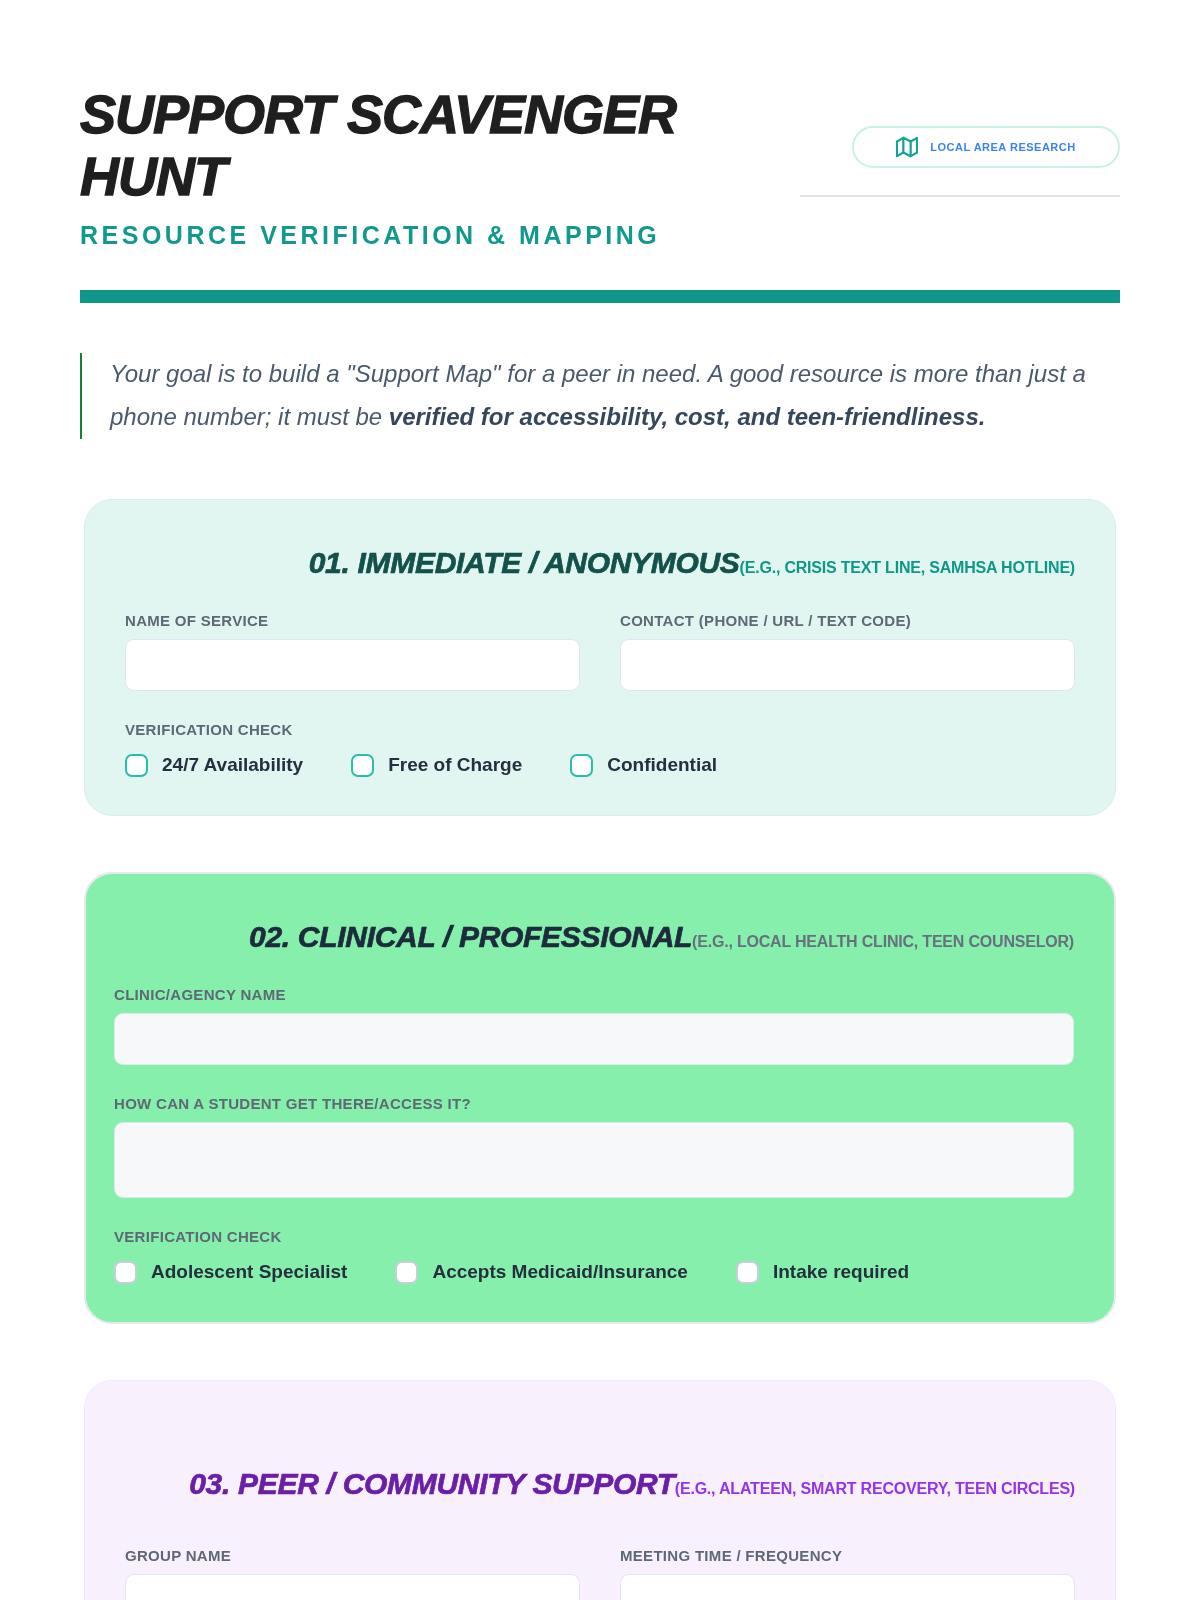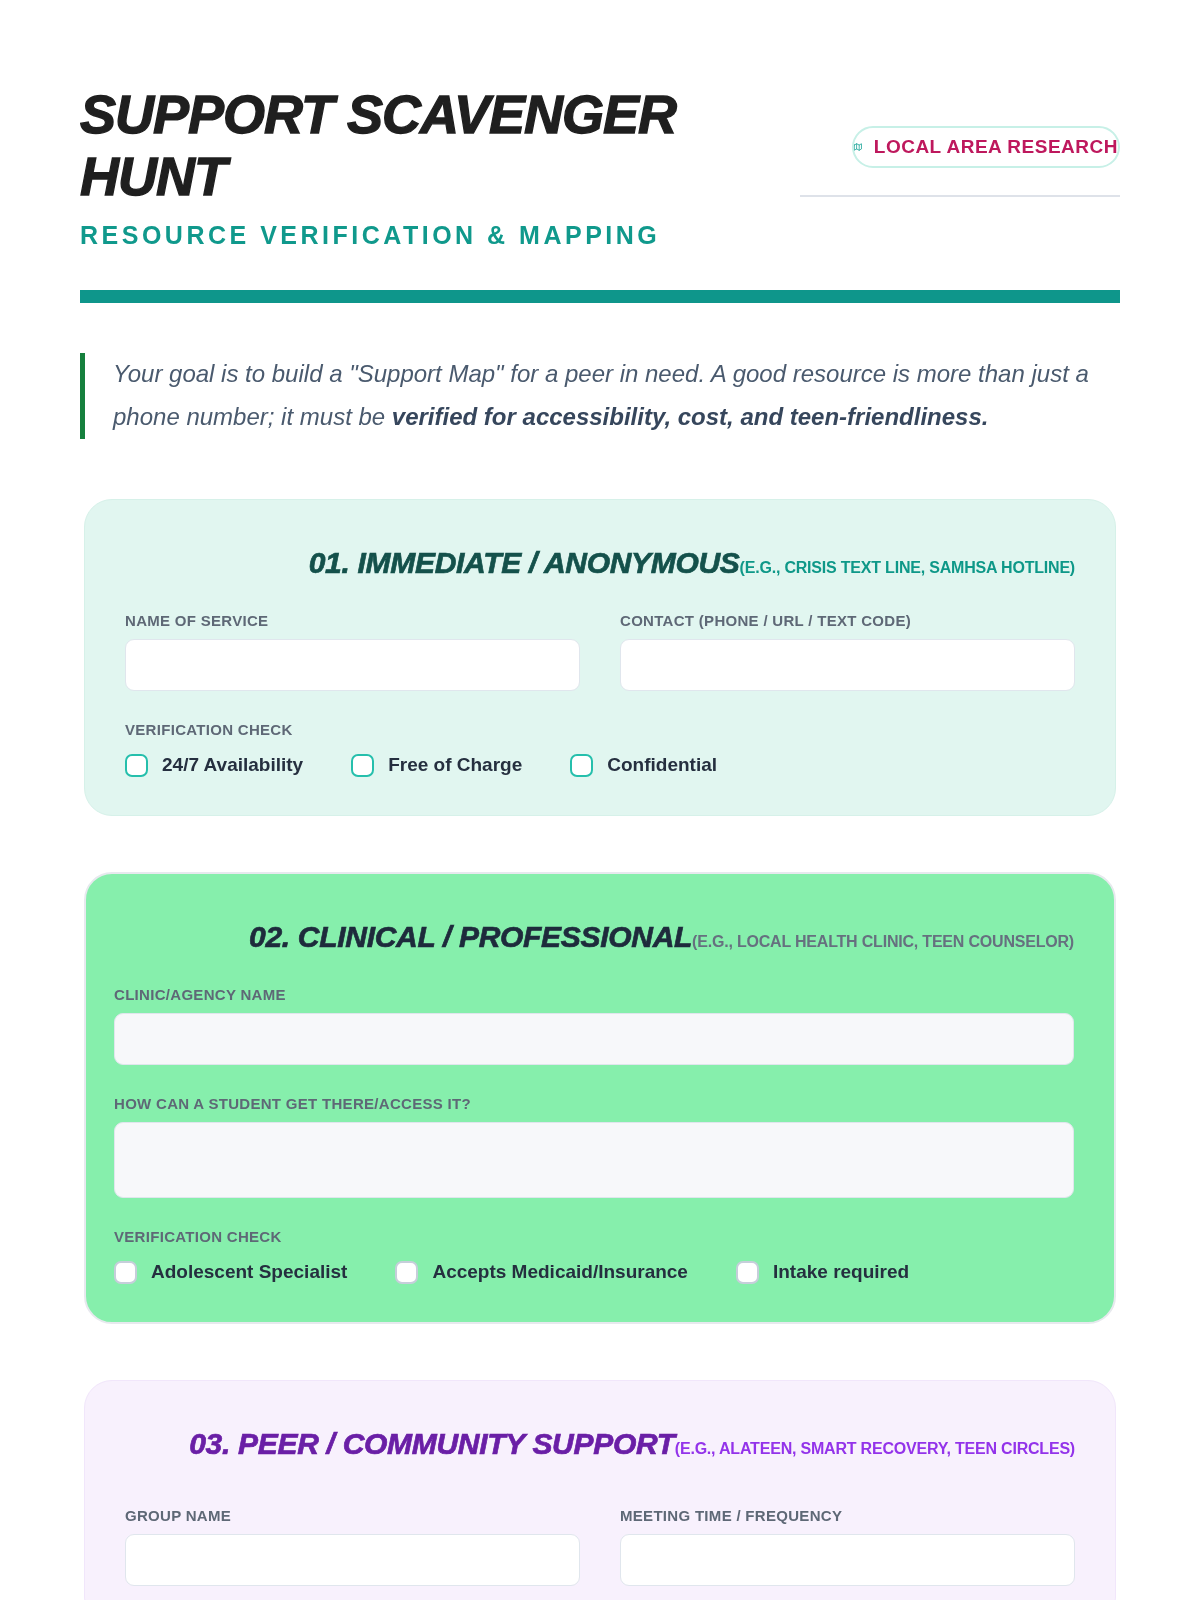--- a/index.html
+++ b/index.html
@@ -37,30 +37,30 @@
     display: flex; align-items: center; justify-content: center; gap: 12px;
     border: 2px solid #c7f0e7;
     border-radius: 999px;
     background: #ffffff;
     height: 42px;
     width: 268px;
     margin-left: auto;
   }
   .badge svg { width: 22px; height: 22px; }
   .badge-label {
-    font-size: 19px; font-weight: 700; letter-spacing: 0.5px; color: #be185d;
+    font-size: 11px; font-weight: 700; letter-spacing: 0.5px; color: #3b82f6;
     white-space: nowrap;
   }
   .header-rule { margin-top: 27px; height: 2px; width: 320px; background: #dee2e9; }
 
   
   .divider-bar { margin-top: 40px; height: 13px; background: #0e968b; }
   .intro {
     margin-top: 50px;
-    border-left: 5px solid #15803d;
+    border-left: 2px solid #15803d;
     padding-left: 28px;
     font-style: italic;
     font-size: 24px;
     line-height: 1.78;
     color: #4a5a6e;
   }
   .intro strong { color: #36465c; font-weight: 700; }
 
   
   .card {
@@ -78,21 +78,21 @@
     font-size: 30px; font-style: italic; font-weight: 700; letter-spacing: -0.3px;
     -webkit-text-stroke: 0.7px currentColor;
     white-space: nowrap;
   }
   .card-hint { font-size: 16px; font-weight: 700; letter-spacing: -0.2px; white-space: nowrap; }
   .card-teal  .card-title { color: #14514b; }
   .card-teal  .card-hint  { color: #0e9888; }
   .card-white .card-title { color: #1e2b3c; }
   .card-white .card-hint  { color: #66707f; }
   .card-purple .card-head { margin-bottom: 46px; }
-  .card-purple .card-title { color: #6a1fa6; }
+  .card-purple .card-title { color: #6a1fa6; margin-top: 40px; }
   .card-purple .card-hint  { color: #9333ea; }
 
   .field-row { display: flex; gap: 40px; }
   .field { flex: 1; }
   .field-label, .ver-label {
     display: block;
     font-size: 15px; font-weight: 700; letter-spacing: 0.3px; color: #5e6876;
     margin-bottom: 10px;
   }
   .text-input, .text-area {

